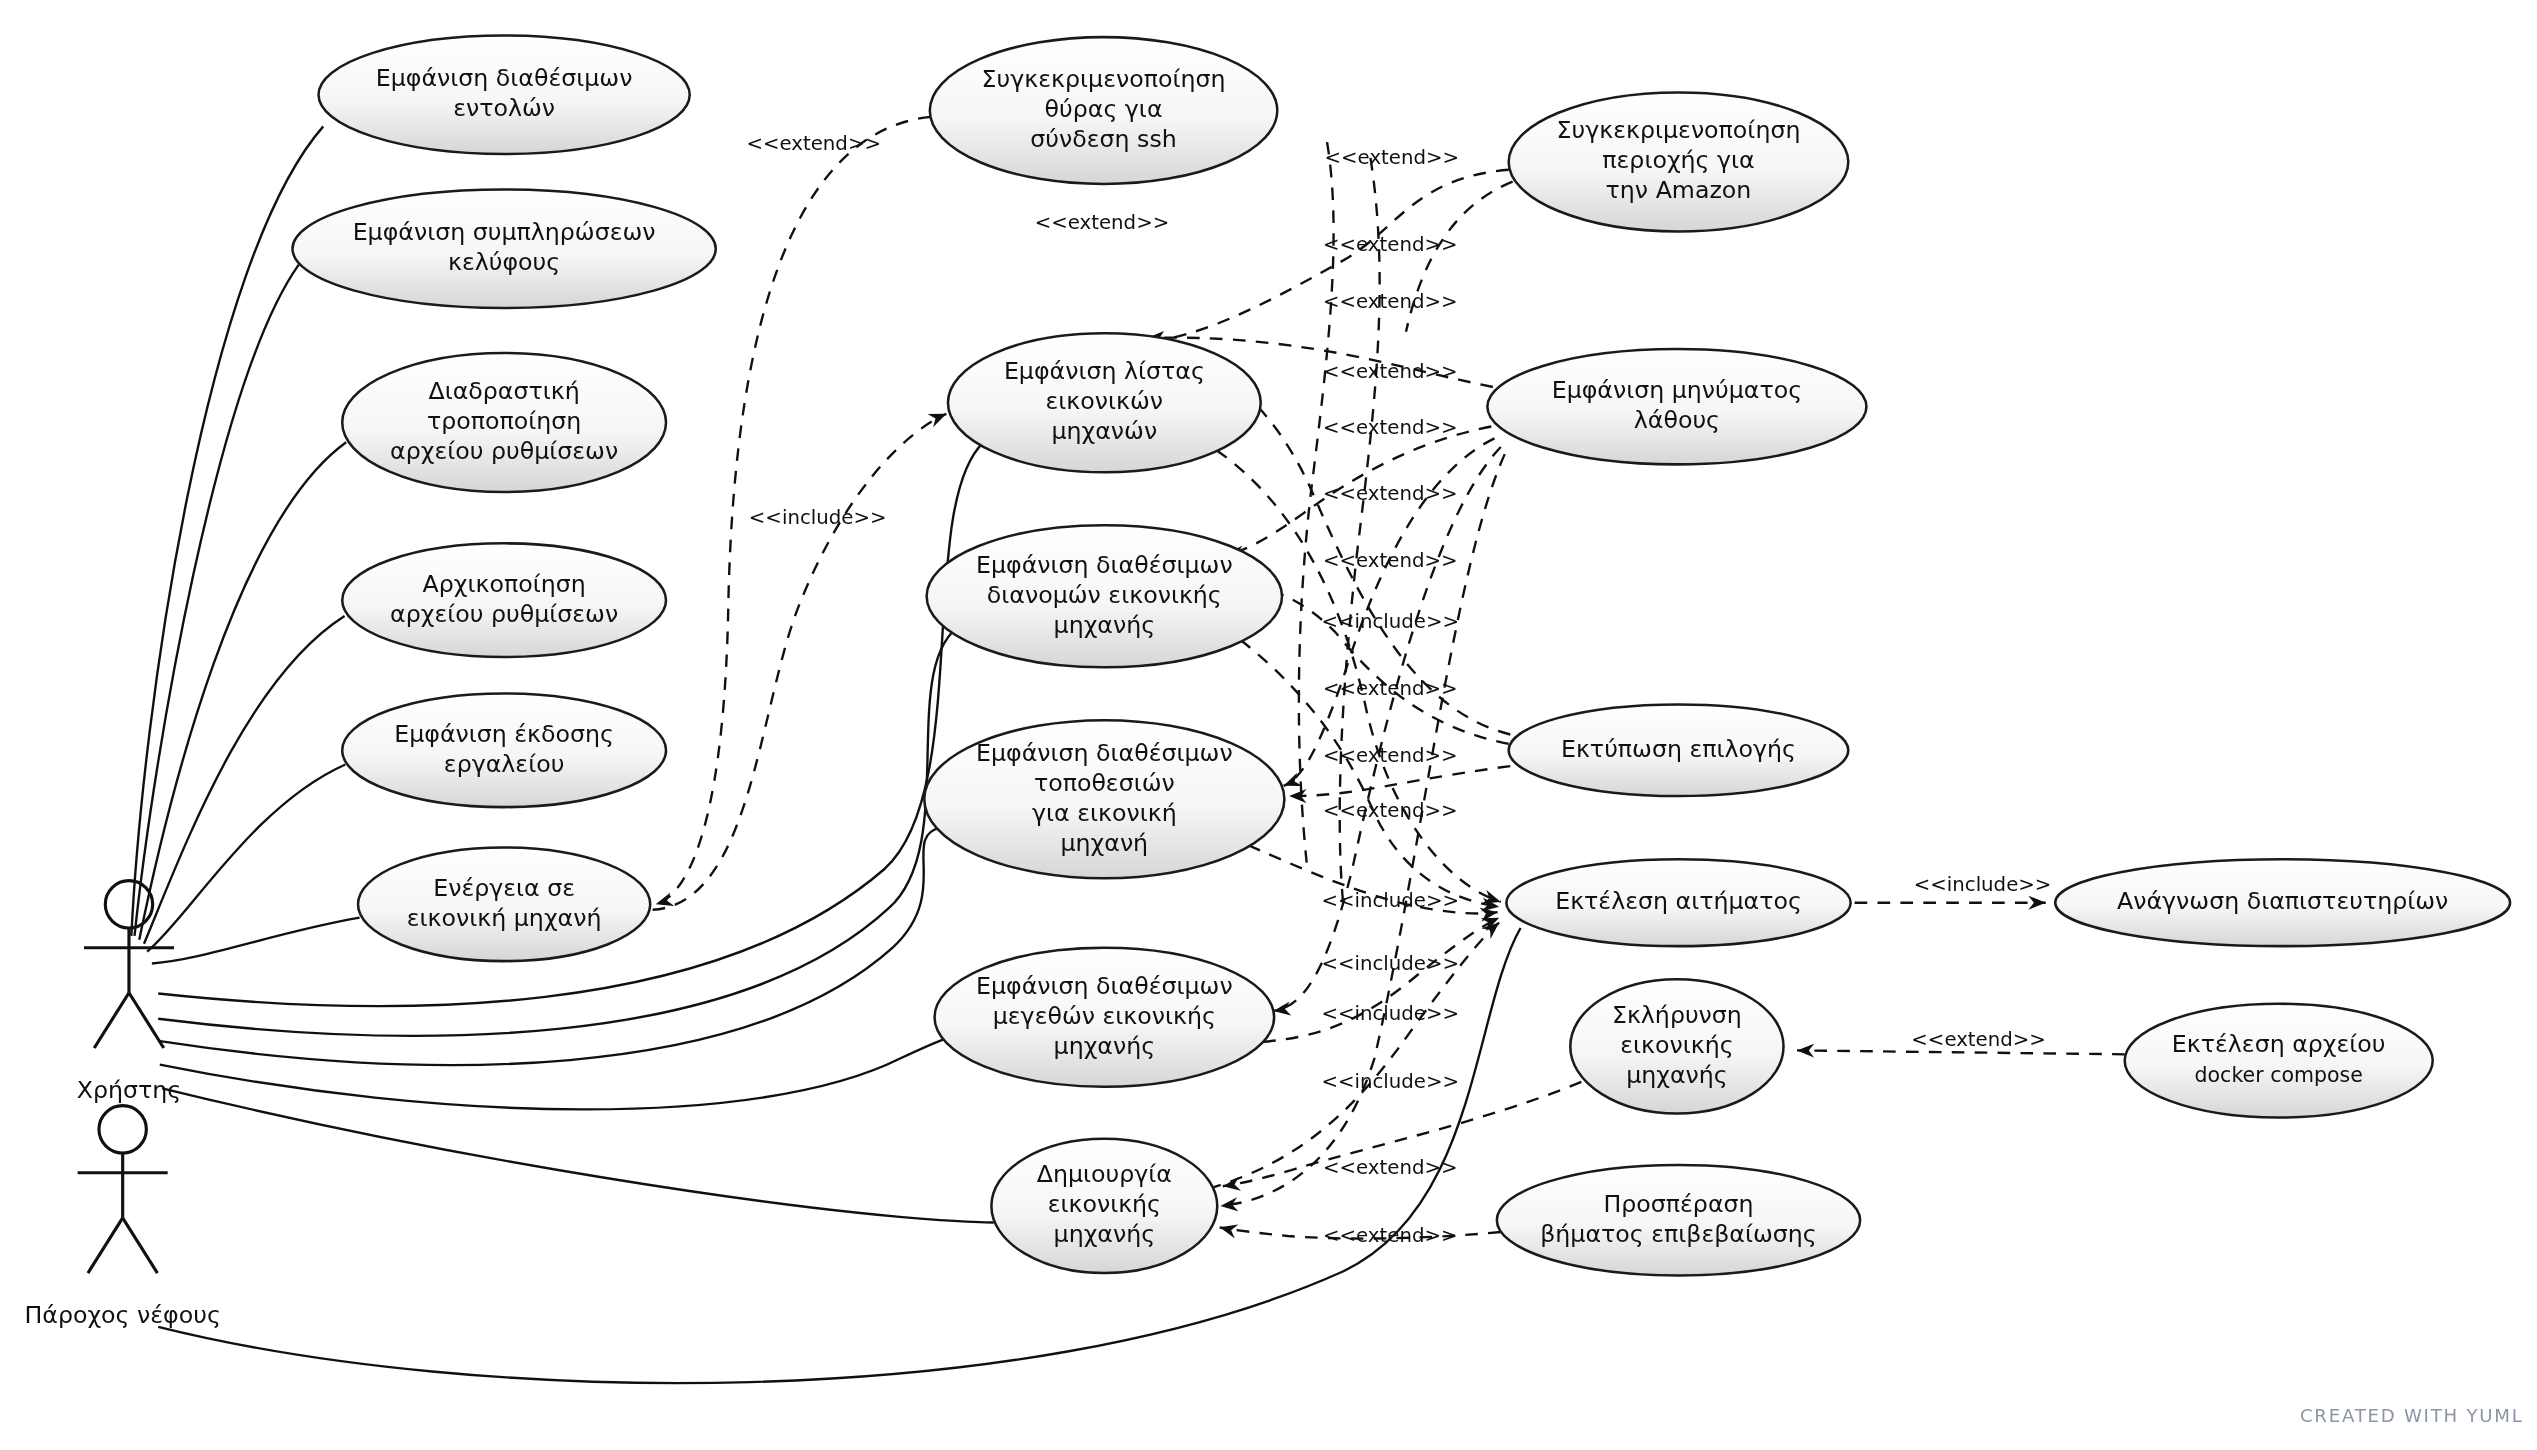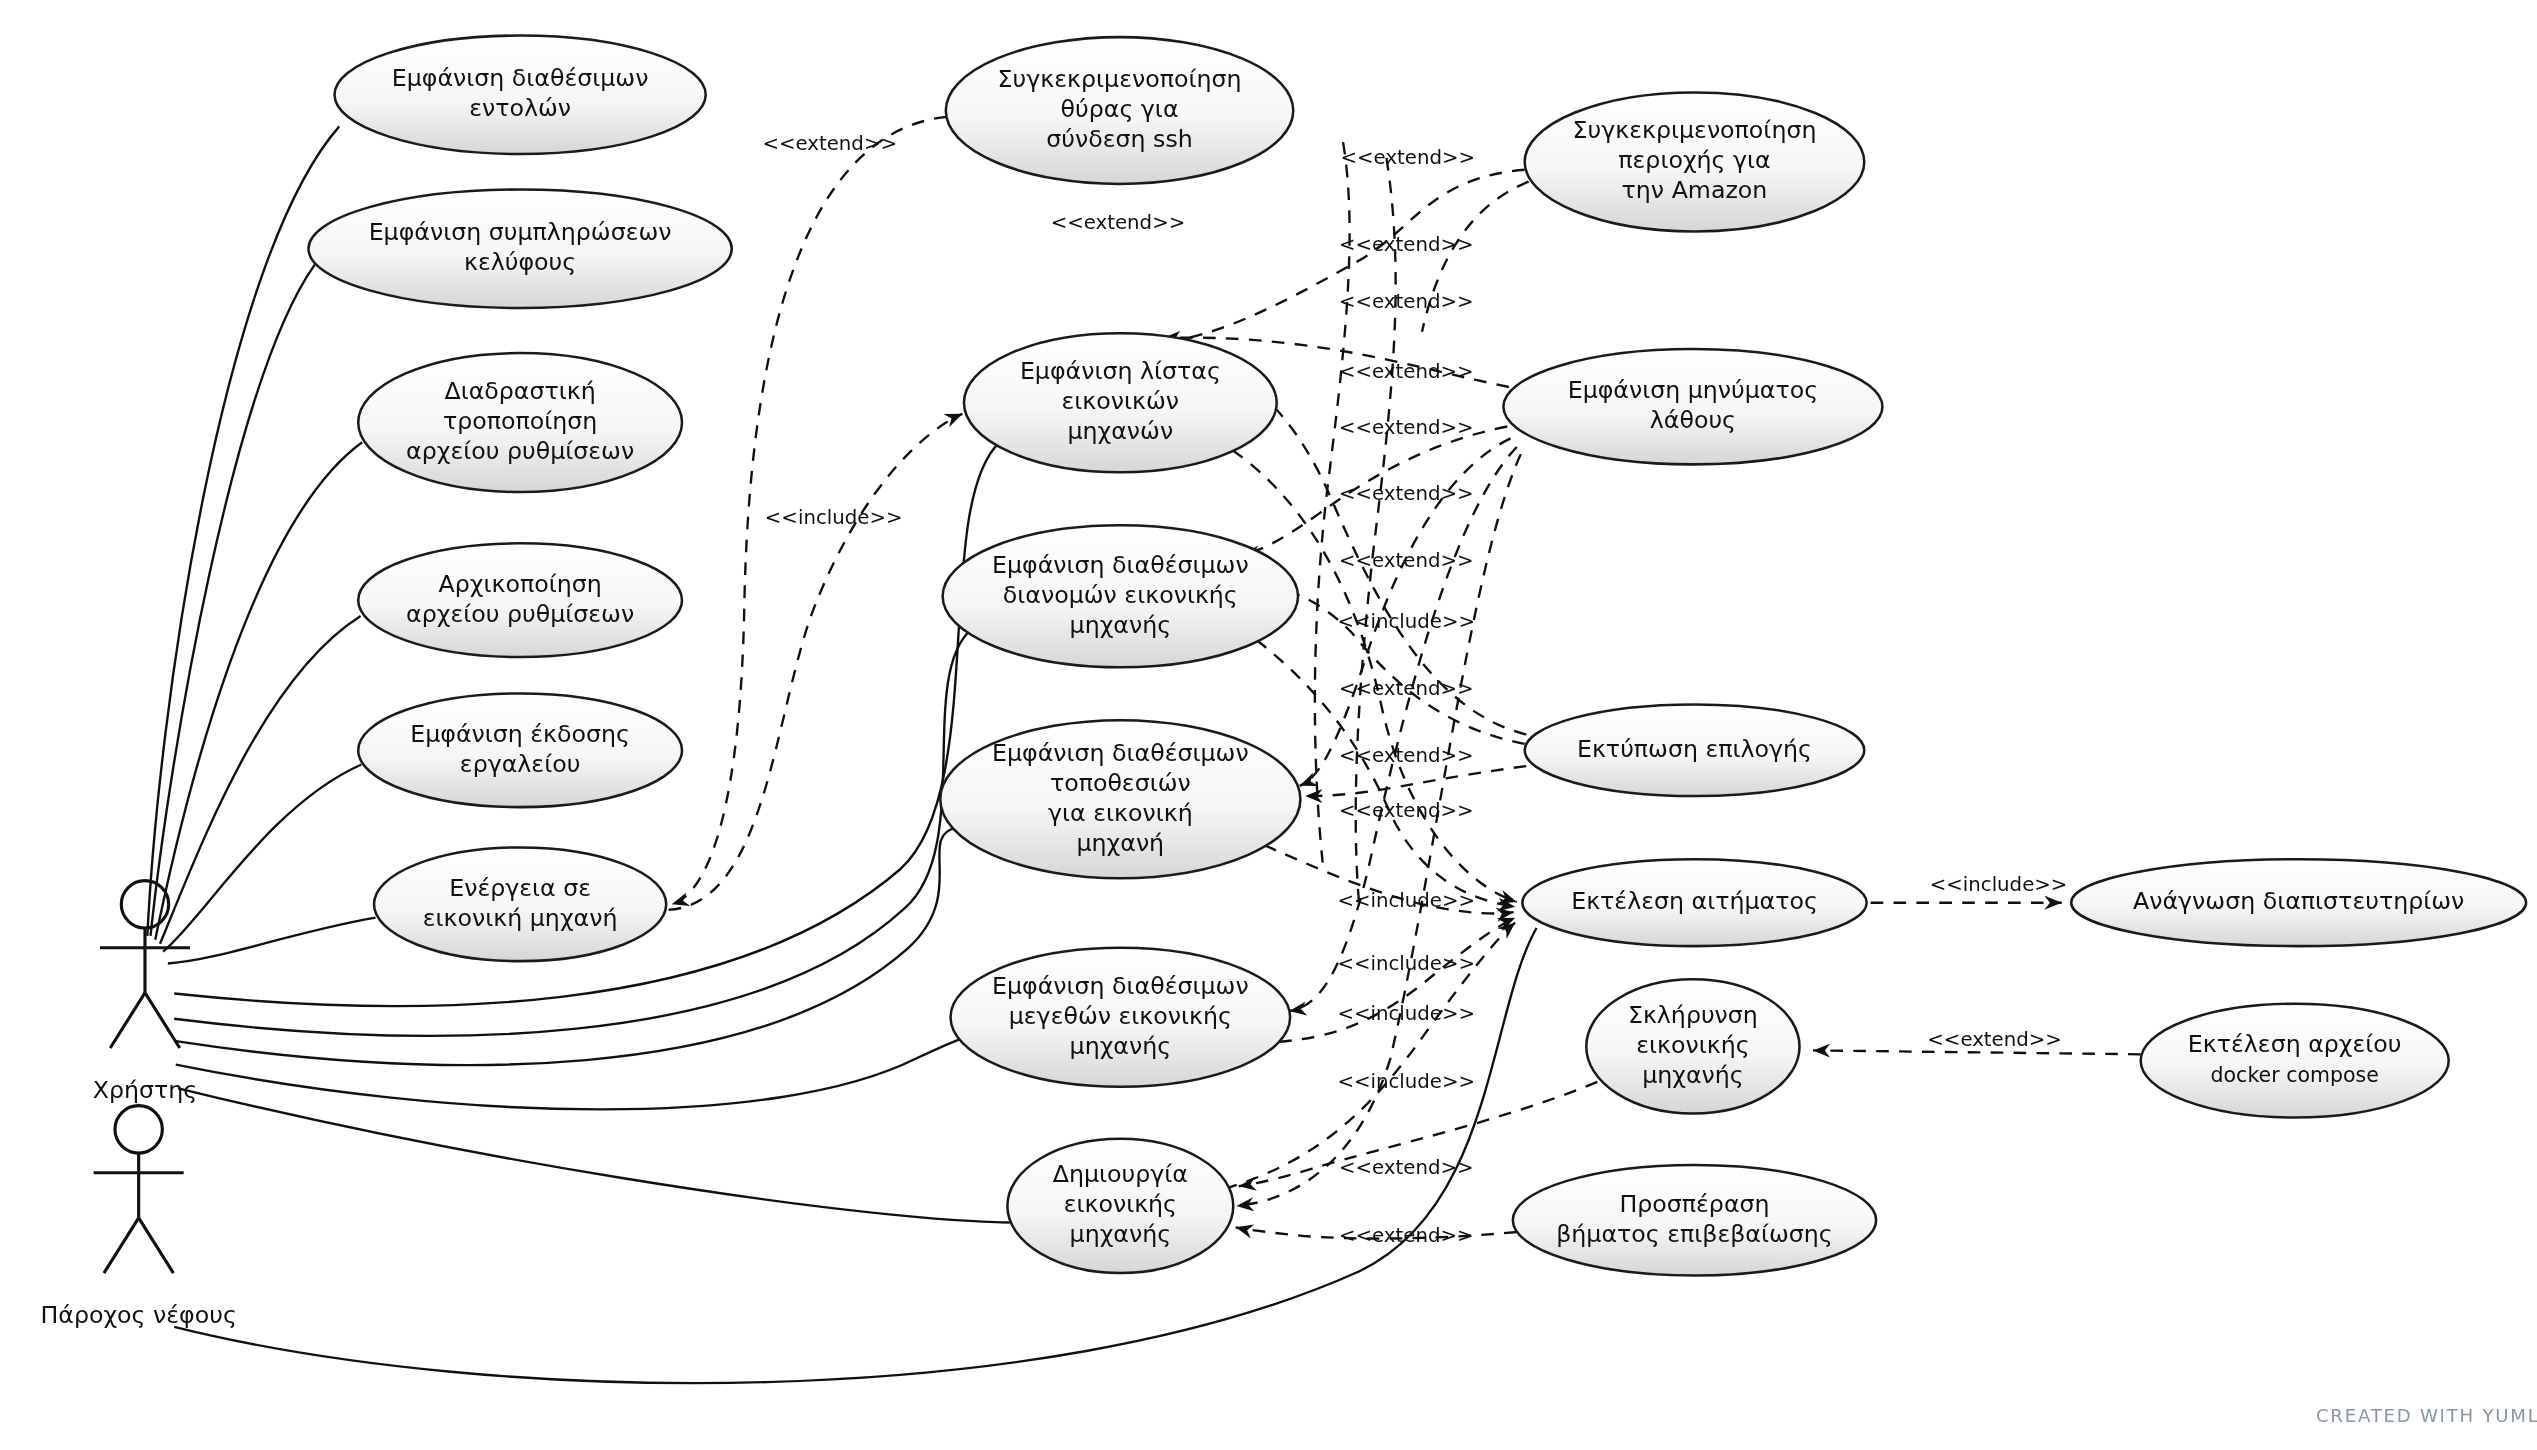--- a/index.html
+++ b/index.html
@@ -9,21 +9,21 @@
   }
   body {
     width: 2538px;
     height: 1450px;
     position: relative;
     overflow: hidden;
     font-family: "DejaVu Sans", sans-serif;
   }
   #diagram-root {
     position: absolute;
-    left: 16px;
+    left: 0;
     top: 0;
     width: 2276px;
     height: 1450px;
   }
   svg#canvas {
     position: absolute;
     left: 0;
     top: 0;
     width: 2538px;
     height: 1450px;

